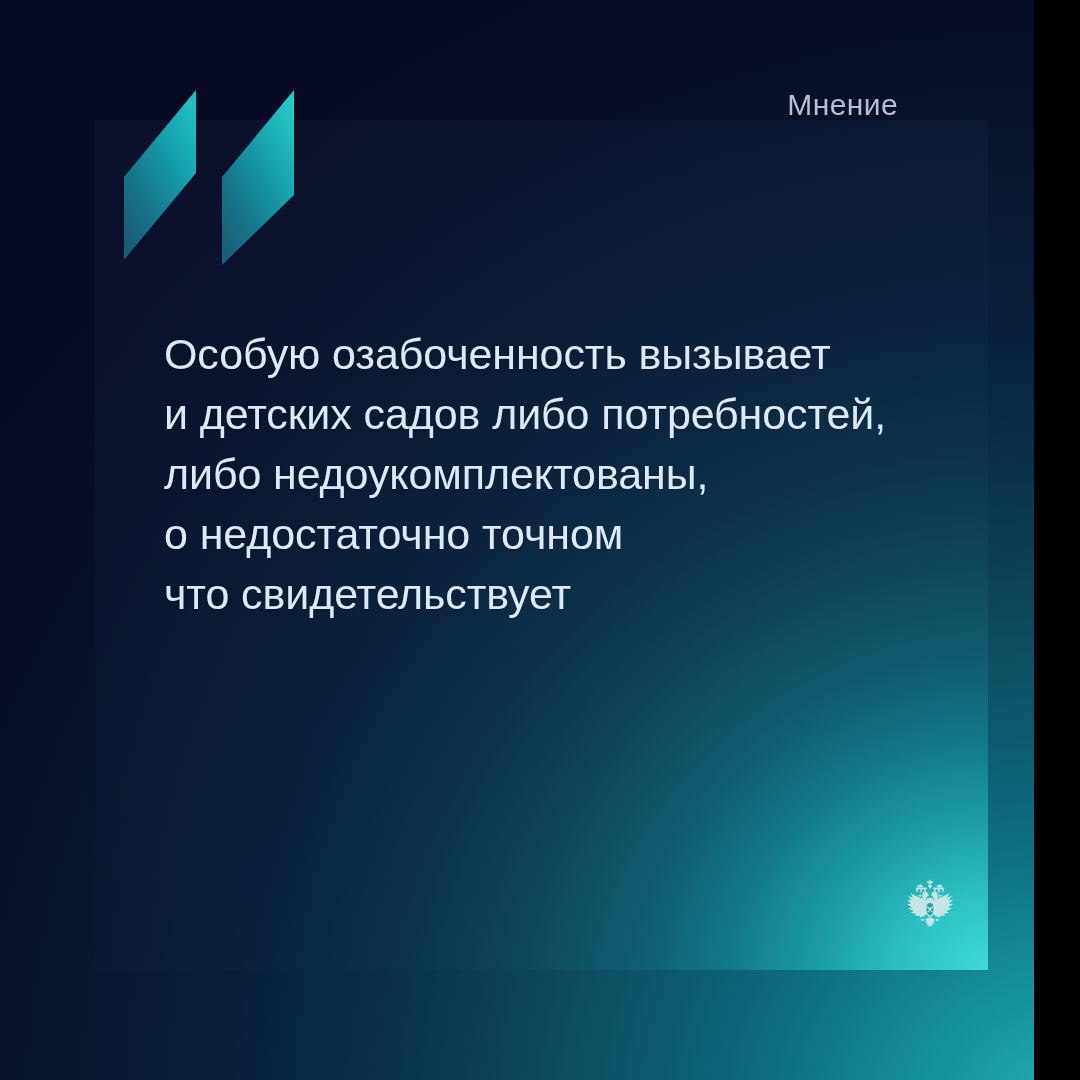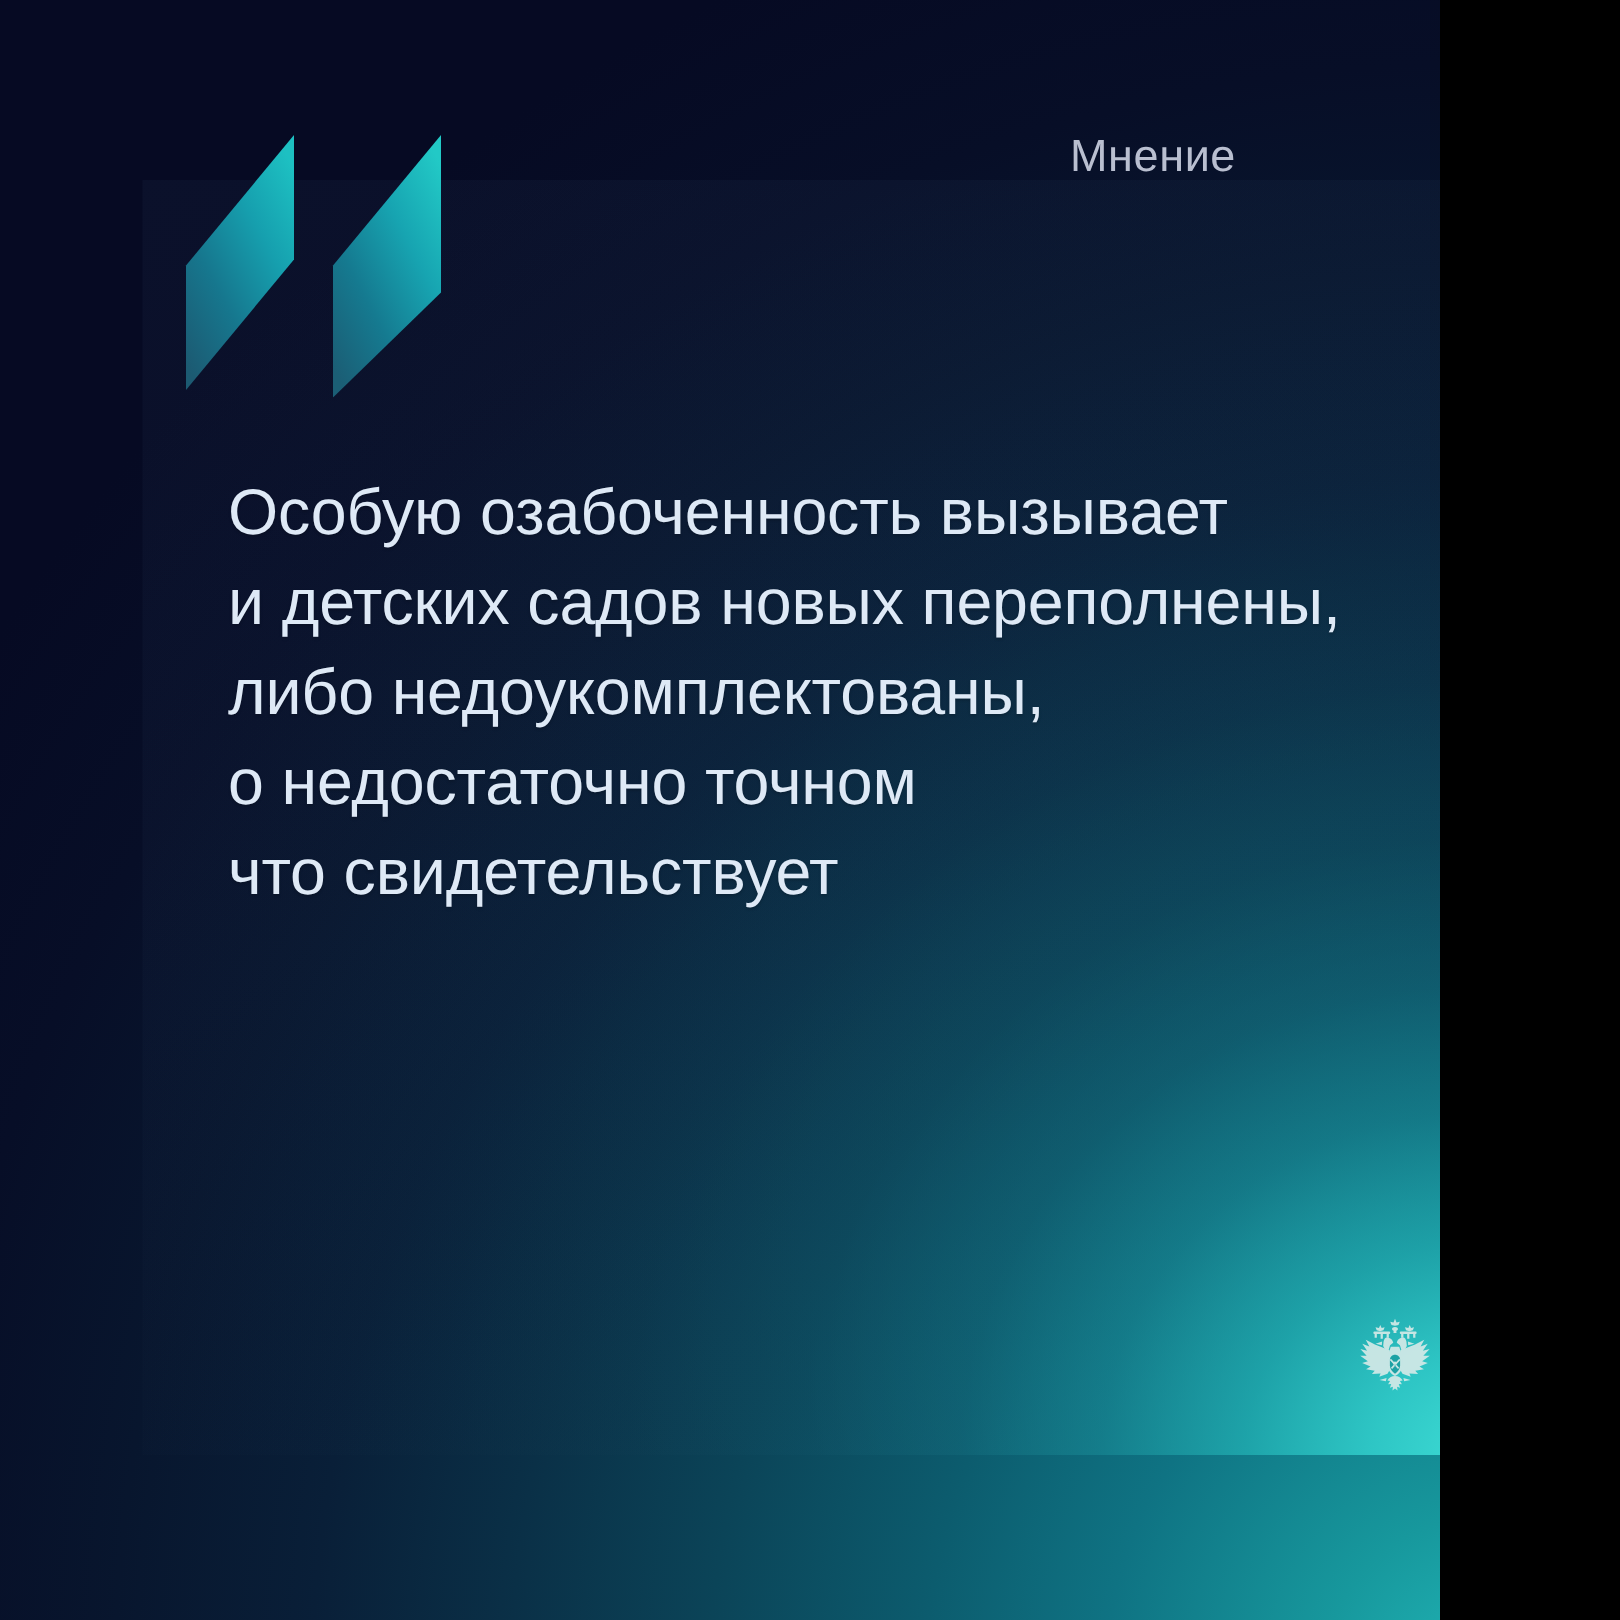--- a/index.html
+++ b/index.html
@@ -5,21 +5,21 @@
 <style>
   html, body {
     margin: 0;
     padding: 0;
     background: #000;
   }
   *, *::before, *::after { box-sizing: border-box; }
 
   .card {
     position: relative;
-    width: 960px;
+    width: 1034px;
     height: 1080px;
     overflow: hidden;
     font-family: "Liberation Sans", "DejaVu Sans", sans-serif;
     
     background:
       radial-gradient(125% 115% at 103% 104%,
         #21b5b6 0%,
         #17989d 9%,
         #0f7383 21%,
         #0c5c6e 31%,
@@ -89,21 +89,21 @@
     color: #b9bfd0;
     white-space: nowrap;
   }
 
   
   .headline {
     position: absolute;
     left: 152px;
     top: 312px;
     width: 880px;
-    margin: 0;
+    margin: 12px;
     padding: 0;
     font-size: 43px;
     font-weight: 400;
     line-height: 60px;
     letter-spacing: -0.1px;
     color: #dee9f6;
     text-shadow: 0 1px 2px rgba(0,0,0,0.18);
   }
   .headline .ln { display: block; white-space: pre; }
 
@@ -146,21 +146,21 @@
       <polygon points="100,5 100,88 28,175 28,92" fill="url(#barGrad)"></polygon>
 
       <polygon points="198,5 198,110 126,180 126,92" fill="url(#barGrad2)"></polygon>
     </svg>
   </div>
 
   <div class="kicker">Мнение</div>
 
   <div class="headline">
     <span class="ln">Особую озабоченность вызывает</span>
-    <span class="ln">и детских садов новых переполнены,</span>
+    <span class="ln">и детских садов либо потребностей,</span>
     <span class="ln">либо недоукомплектованы,</span>
     <span class="ln">о недостаточно точном</span>
     <span class="ln">что свидетельствует</span>
   </div>
 
   <div class="emblem">
     <svg viewBox="0 0 64 64" xmlns="http://www.w3.org/2000/svg" aria-hidden="true">
       <g fill="#d2e9e7">
 
         <path d="M31 5.6 32 3.2 33 5.6 35.2 5.1 34.3 7.3 32 7.9 29.7 7.3 28.8 5.1z"></path>

